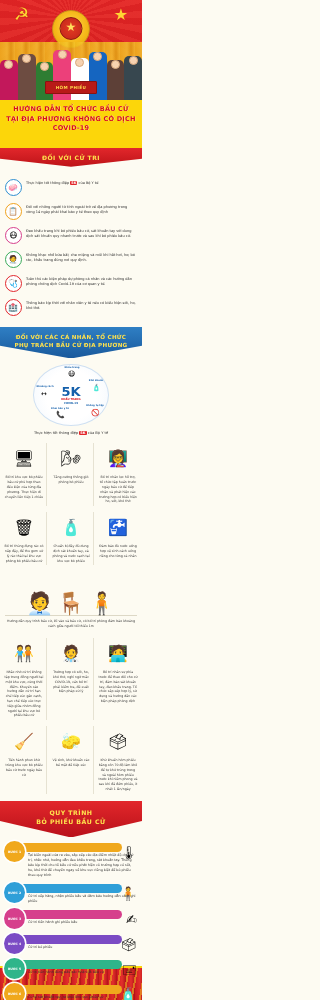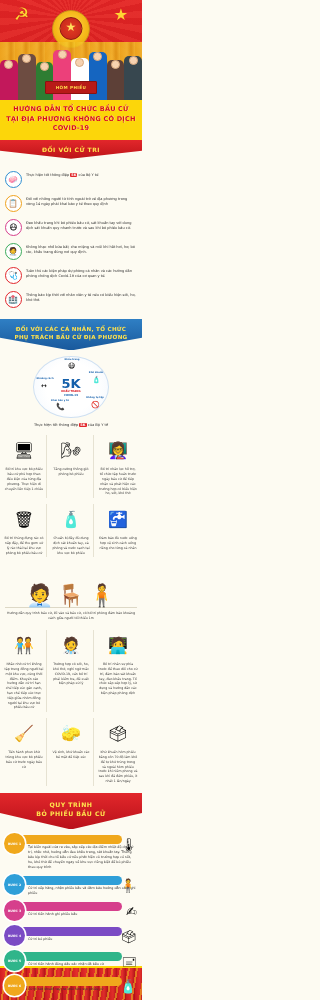--- a/index.html
+++ b/index.html
@@ -35,21 +35,21 @@
     align-items:flex-end; }
   .pp { flex:1; border-radius:5px 5px 0 0; }
   .pp i { display:block; width:9px; height:9px; border-radius:50%; margin:0 auto 1px;
     background:#f6d2b0; border:.5px solid #d8a87e; }
   .pbx { position:absolute; left:50%; transform:translateX(-50%); bottom:6px;
     width:52px; height:13px; background:#b81a18; border:1px solid #8d110f; border-radius:1px;
     color:#ffd84d; font-size:4.2px; font-weight:bold; letter-spacing:.4px;
     display:flex; align-items:center; justify-content:center; }
 
   
-  .title-band { background:#fcd60a; padding:5px 4px 6px; text-align:center; }
+  .title-band { background:#fcd60a; padding:5px 4px 14px; text-align:center; }
   .title-band .l { display:block; color:#d8101a; font-weight:bold; font-size:6.6px;
     letter-spacing:.15px; line-height:1.45; text-shadow:.4px .4px 0 #fff4a8; }
 
   
   .chev-red { position:relative; margin:0; padding:6px 10px; text-align:center;
     background:linear-gradient(180deg,#e2272b,#bd1318);
     clip-path:polygon(0 0,100% 0,100% 58%,50% 100%,0 58%);
     color:#ffe24d; font-weight:bold; font-size:6px; letter-spacing:.5px; }
   .chev-gap { height:4px; background:#fdfbf2; }
 

